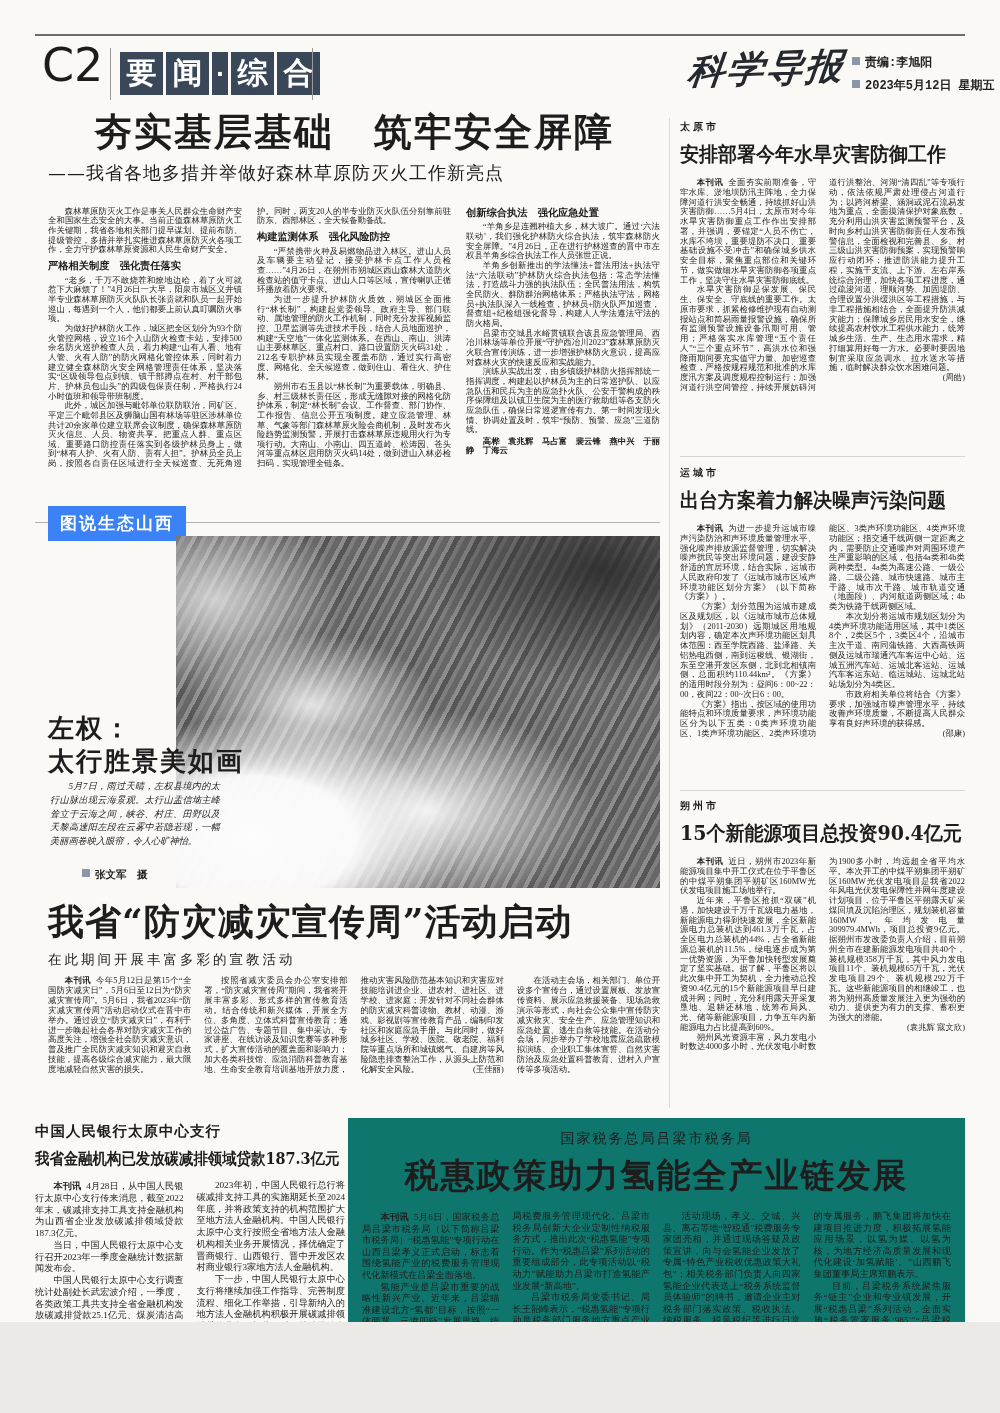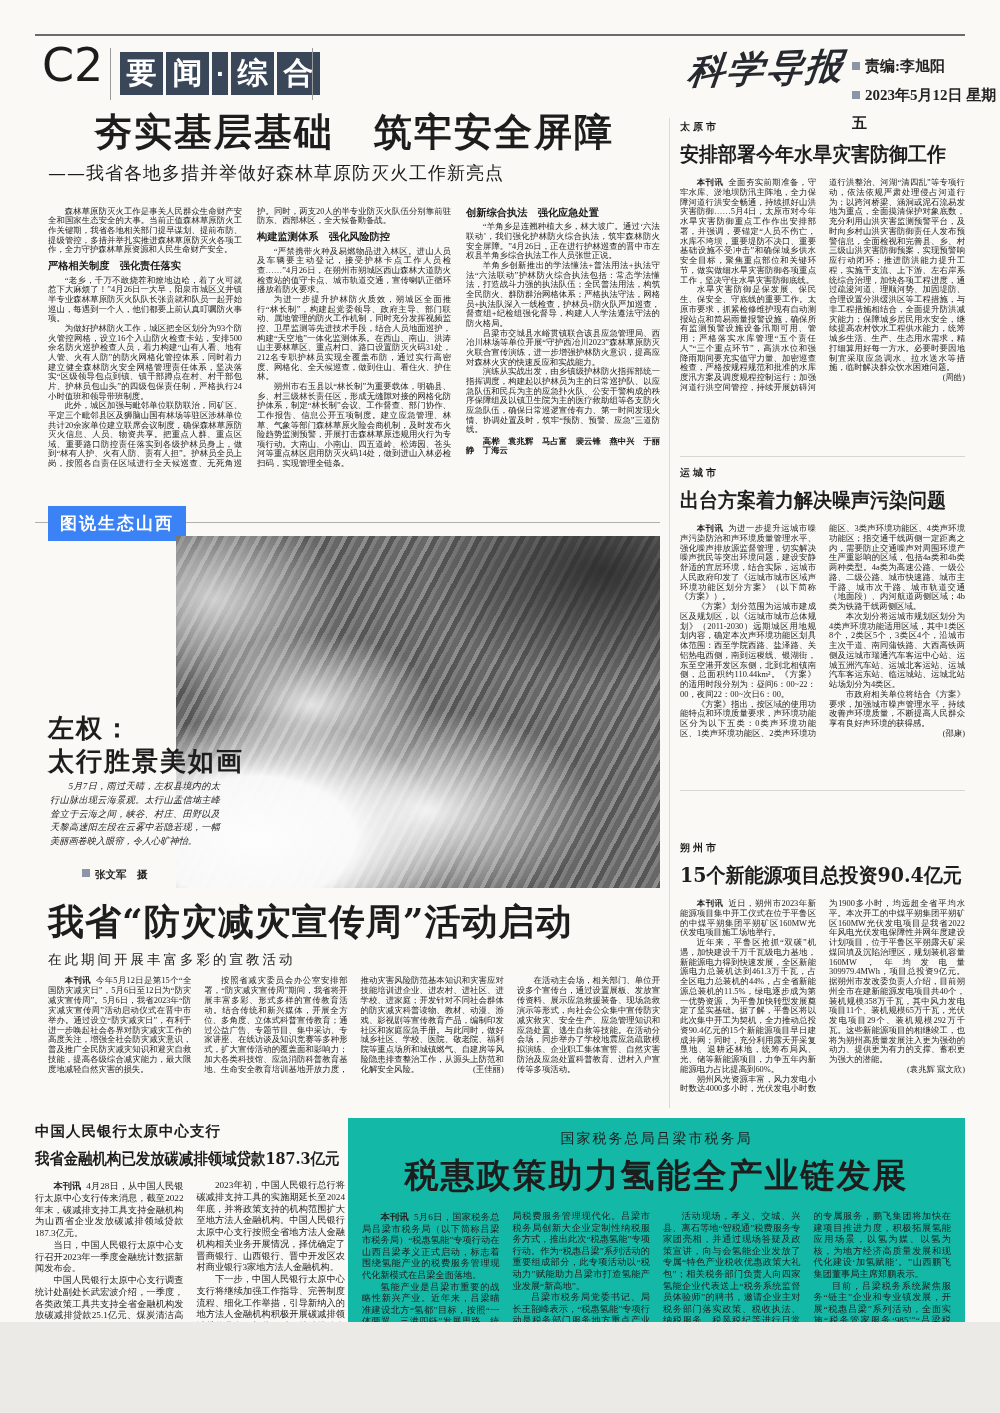--- a/index.html
+++ b/index.html
@@ -13,22 +13,22 @@
            font-size:46px;line-height:1;color:#1c1c1c;}
   .vrule{width:1px;background:#9a9a9a;}
   .vr1{left:110px;top:48px;height:52px;}
   .vr2{left:312px;top:48px;height:52px;}
   .tiles{left:120px;top:52px;display:flex;gap:3px;align-items:center;}
   .tile{width:43px;height:43px;background:#3a4759;color:#fff;display:flex;align-items:center;
         justify-content:center;font-family:"DejaVu Sans",sans-serif;font-weight:bold;font-size:30px;}
   .tile.dot{width:16px;font-size:22px;}
   .masthead{left:688px;top:44px;font-family:"DejaVu Serif",serif;font-style:italic;font-weight:bold;
             font-size:37px;letter-spacing:2px;transform:skewX(-8deg) rotate(-2deg);color:#26292e;}
-  .pubinfo{left:852px;top:52px;font-size:15px;font-weight:bold;line-height:1.9;
-           font-family:Liberation Serif, serif;color:#222;}
+  .pubinfo{left:852px;top:52px;font-size:12px;font-weight:bold;line-height:1.9;
+           font-family:Liberation Mono, monospace;color:#222;}
   .sq{display:inline-block;width:8px;height:8px;background:#8b96a6;margin-right:5px;vertical-align:1px;}
 
   
   .para{margin:0;text-indent:2em;text-align:justify;}
   .lead{font-family:"DejaVu Sans",sans-serif;margin-right:5px;}
   .byline{float:right;padding-left:8px;}
   .sub-head{font-family:"DejaVu Sans",sans-serif;font-weight:bold;margin:5px 0 4px;font-size:1.22em;
             text-indent:0;}
   .authors{font-weight:bold;font-family:"DejaVu Sans",sans-serif;margin-top:2px;}
 
@@ -80,21 +80,21 @@
   .cols-4{column-count:4;column-gap:13px;font-size:8.4px;line-height:1.17;}
 
   
   .bank{left:35px;top:1122px;width:310px;}
   .bank-kicker{font-family:"DejaVu Sans",sans-serif;font-weight:bold;font-size:14.5px;letter-spacing:1px;}
   .bank-head{font-family:"DejaVu Serif",serif;font-weight:bold;font-size:16px;margin:8px 0 10px;
              white-space:nowrap;transform:scaleX(.9);transform-origin:left;}
   .cols-2b{column-count:2;column-gap:13px;font-size:9.2px;line-height:1.28;}
 
   
-  .tax{left:348px;top:1118px;width:617px;height:292px;background:#14b8a6;box-sizing:border-box;
+  .tax{left:348px;top:1118px;width:617px;height:292px;background:#0f766e;box-sizing:border-box;
        padding:12px 14px 10px;}
   .tax-kicker{text-align:center;font-family:"DejaVu Sans",sans-serif;font-size:14px;letter-spacing:2px;}
   .tax-head{text-align:center;font-family:"DejaVu Sans","Liberation Sans",sans-serif;font-weight:bold;
             font-size:34px;letter-spacing:2px;margin:5px 0 12px;}
   .cols-4t{column-count:4;column-gap:13px;font-size:9.2px;line-height:1.26;}
 </style>
 </head>
 <body>
 
 <div class="page">
@@ -121,21 +121,21 @@
   <div class="abs lead-article">
     <h1 class="lead-head">夯实基层基础　筑牢安全屏障</h1>
     <div class="lead-sub">——我省各地多措并举做好森林草原防灭火工作新亮点</div>
     <div class="cols-3">
         <p class="para">森林草原防灭火工作是事关人民群众生命财产安全和国家生态安全的大事。当前正值森林草原防火工作关键期，我省各地相关部门提早谋划、提前布防、提级管控，多措并举扎实推进森林草原防灭火各项工作，全力守护森林草原资源和人民生命财产安全。</p>
         <h4 class="sub-head">严格相关制度　强化责任落实</h4>
         <p class="para">“老乡，千万不敢烧茬和燎地边哈，着了火可就惹下大麻烦了！”4月26日一大早，阳泉市城区义井镇半专业森林草原防灭火队队长张贵就和队员一起开始巡山，每遇到一个人，他们都要上前认真叮嘱防火事项。</p>
         <p class="para">为做好护林防火工作，城区把全区划分为93个防火管控网格，设立16个入山防火检查卡站，安排500余名防火巡护检查人员，着力构建“山有人看、地有人管、火有人防”的防火网格化管控体系，同时着力建立健全森林防火安全网格管理责任体系，坚决落实“区级领导包点到镇、镇干部蹲点在村、村干部包片、护林员包山头”的四级包保责任制，严格执行24小时值班和领导带班制度。</p>
         <p class="para">此外，城区加强与毗邻单位联防联治，同矿区、平定三个毗邻县区及狮脑山国有林场等驻区涉林单位共计20余家单位建立联席会议制度，确保森林草原防灭火信息、人员、物资共享。把重点人群、重点区域、重要路口防控责任落实到各级护林员身上，做到“林有人护、火有人防、责有人担”。护林员全员上岗，按照各自责任区域进行全天候巡查、无死角巡护。同时，两支20人的半专业防灭火队伍分别靠前驻防东、西部林区，全天候备勤备战。</p>
         <h4 class="sub-head">构建监测体系　强化风险防控</h4>
-        <p class="para">“严禁携带火种及易燃物品进入林区。进山人员及车辆要主动登记，接受护林卡点工作人员检查……”4月26日，在朔州市朔城区西山森林大道防火检查站的值守卡点、城市轨道交通，宣传喇叭正循环播放着防火要求。</p>
+        <p class="para">“严禁携带火种及易燃物品进入林区。进山人员及车辆要主动登记，接受护林卡点工作人员检查……”4月26日，在朔州市朔城区西山森林大道防火检查站的值守卡点、进山人口等区域，宣传喇叭正循环播放着防火要求。</p>
         <p class="para">为进一步提升护林防火质效，朔城区全面推行“林长制”，构建起党委领导、政府主导、部门联动、属地管理的防火工作机制，同时充分发挥视频监控、卫星监测等先进技术手段，结合人员地面巡护，构建“天空地”一体化监测体系。在西山、南山、洪涛山主要林草区、重点村口、路口设置防灭火码31处，212名专职护林员实现全覆盖布防，通过实行高密度、网格化、全天候巡查，做到住山、看住火、护住林。</p>
         <p class="para">朔州市右玉县以“林长制”为重要载体，明确县、乡、村三级林长责任区，形成无缝隙对接的网格化防护体系，制定“林长制”会议、工作督查、部门协作、工作报告、信息公开五项制度。建立应急管理、林草、气象等部门森林草原火险会商机制，及时发布火险趋势监测预警，开展打击森林草原违规用火行为专项行动。大南山、小南山、四五道岭、松涛园、苍头河等重点林区启用防灭火码14处，做到进山入林必检扫码，实现管理全链条。</p>
         <h4 class="sub-head">创新综合执法　强化应急处置</h4>
         <p class="para">“羊角乡是连翘种植大乡，林大坡广。通过‘六法联动’，我们强化护林防火综合执法，筑牢森林防火安全屏障。”4月26日，正在进行护林巡查的晋中市左权县羊角乡综合执法工作人员张世正说。</p>
         <p class="para">羊角乡创新推出的学法懂法+普法用法+执法守法“六法联动”护林防火综合执法包括：常态学法懂法，打造战斗力强的执法队伍；全民普法用法，构筑全民防火、群防群治网格体系；严格执法守法，网格员+执法队深入一线检查，护林员+防火队严加巡查，督查组+纪检组强化督导，构建人人学法遵法守法的防火格局。</p>
         <p class="para">吕梁市交城县水峪贯镇联合该县应急管理局、西冶川林场等单位开展“守护西冶川2023”森林草原防灭火联合宣传演练，进一步增强护林防火意识，提高应对森林火灾的快速反应和实战能力。</p>
         <p class="para">演练从实战出发，由乡镇级护林防火指挥部统一指挥调度，构建起以护林员为主的日常巡护队、以应急队伍和民兵为主的应急扑火队、公安干警构成的秩序保障组及以镇卫生院为主的医疗救助组等各支防火应急队伍，确保日常巡逻宣传有力、第一时间发现火情、协调处置及时，筑牢“预防、预警、应急”三道防线。</p>
         <p class="para authors">高桦　袁兆辉　马占富　裴云锋　燕中兴　于丽静　丁海云</p>
       </div>
   </div>
@@ -156,21 +156,21 @@
     <div class="cols-2">
         <p class="para"><b class="lead">本刊讯</b>为进一步提升运城市噪声污染防治和声环境质量管理水平、强化噪声排放源监督管理，切实解决噪声扰民等突出环境问题，建设安静舒适的宜居环境，结合实际，运城市人民政府印发了《运城市城市区域声环境功能区划分方案》（以下简称《方案》）。</p>
         <p class="para">《方案》划分范围为运城市建成区及规划区，以《运城市城市总体规划》（2011-2030）远期城区用地规划内容，确定本次声环境功能区划具体范围：西至学院西路、盐泽路、关铝热电西侧，南到运稷线、银湖街，东至空港开发区东侧，北到北相镇南侧，总面积约110.44km²。《方案》的适用时段分别为：昼间6：00~22：00，夜间22：00~次日6：00。</p>
         <p class="para">《方案》指出，按区域的使用功能特点和环境质量要求，声环境功能区分为以下五类：0类声环境功能区、1类声环境功能区、2类声环境功能区、3类声环境功能区、4类声环境功能区；指交通干线两侧一定距离之内，需要防止交通噪声对周围环境产生严重影响的区域，包括4a类和4b类两种类型。4a类为高速公路、一级公路、二级公路、城市快速路、城市主干路、城市次干路、城市轨道交通（地面段）、内河航道两侧区域；4b类为铁路干线两侧区域。</p>
         <p class="para">本次划分将运城市规划区划分为4类声环境功能适用区域，其中1类区8个，2类区5个，3类区4个，沿城市主次干道、南同蒲铁路、大西高铁两侧及运城市瑞通汽车客运中心站、运城五洲汽车站、运城北客运站、运城汽车客运东站、临运城站、运城北站站场划分为4类区。</p>
         <p class="para">市政府相关单位将结合《方案》要求，加强城市噪声管理水平，持续改善声环境质量，不断提高人民群众享有良好声环境的获得感。<span class="byline">(邵康)</span></p>
       </div>
   </div>
   <div class="abs sb-sep" style="top:790px"></div>
 
-  <div class="abs sb" style="top:841px">
+  <div class="abs sb" style="top:799px">
     <div class="city">朔州市</div>
     <div class="sb-head">15个新能源项目总投资90.4亿元</div>
     <div class="cols-2">
         <p class="para"><b class="lead">本刊讯</b>近日，朔州市2023年新能源项目集中开工仪式在位于平鲁区的中煤平朔集团平朔矿区160MW光伏发电项目施工场地举行。</p>
         <p class="para">近年来，平鲁区抢抓“双碳”机遇，加快建设千万千瓦级电力基地，新能源电力得到快速发展，全区新能源电力总装机达到461.3万千瓦，占全区电力总装机的44%，占全省新能源总装机的11.5%，绿电逐步成为第一优势资源，为平鲁加快转型发展奠定了坚实基础。据了解，平鲁区将以此次集中开工为契机，全力推动总投资90.4亿元的15个新能源项目早日建成并网；同时，充分利用露天开采复垦地、退耕还林地，统筹布局风、光、储等新能源项目，力争五年内新能源电力占比提高到60%。</p>
         <p class="para">朔州风光资源丰富，风力发电小时数达4000多小时，光伏发电小时数为1900多小时，均远超全省平均水平。本次开工的中煤平朔集团平朔矿区160MW光伏发电项目是我省2022年风电光伏发电保障性并网年度建设计划项目，位于平鲁区平朔露天矿采煤回填及沉陷治理区，规划装机容量160MW，年均发电量309979.4MWh，项目总投资9亿元。据朔州市发改委负责人介绍，目前朔州全市在建新能源发电项目共40个，装机规模358万千瓦，其中风力发电项目11个、装机规模65万千瓦，光伏发电项目29个、装机规模292万千瓦。这些新能源项目的相继竣工，也将为朔州高质量发展注入更为强劲的动力、提供更为有力的支撑、蓄积更为强大的潜能。<span class="byline">(袁兆辉 寇文欣)</span></p>
       </div>
   </div>
 
   <div class="abs photo-block">

